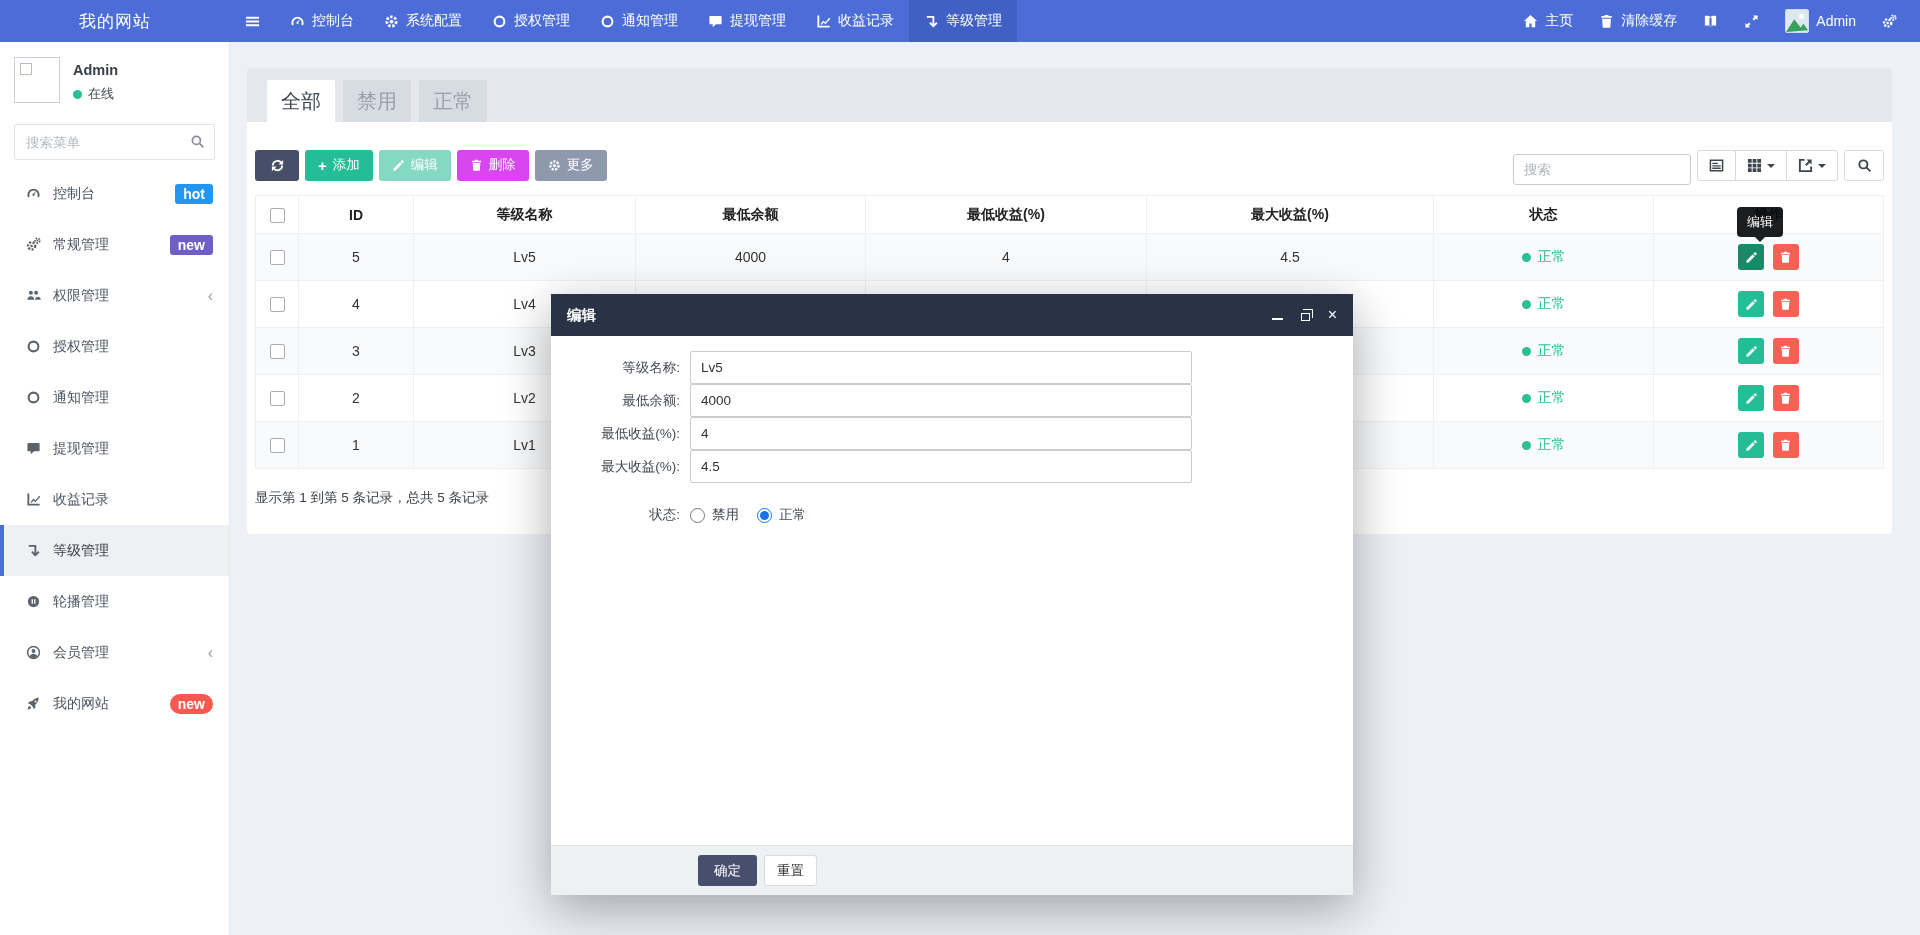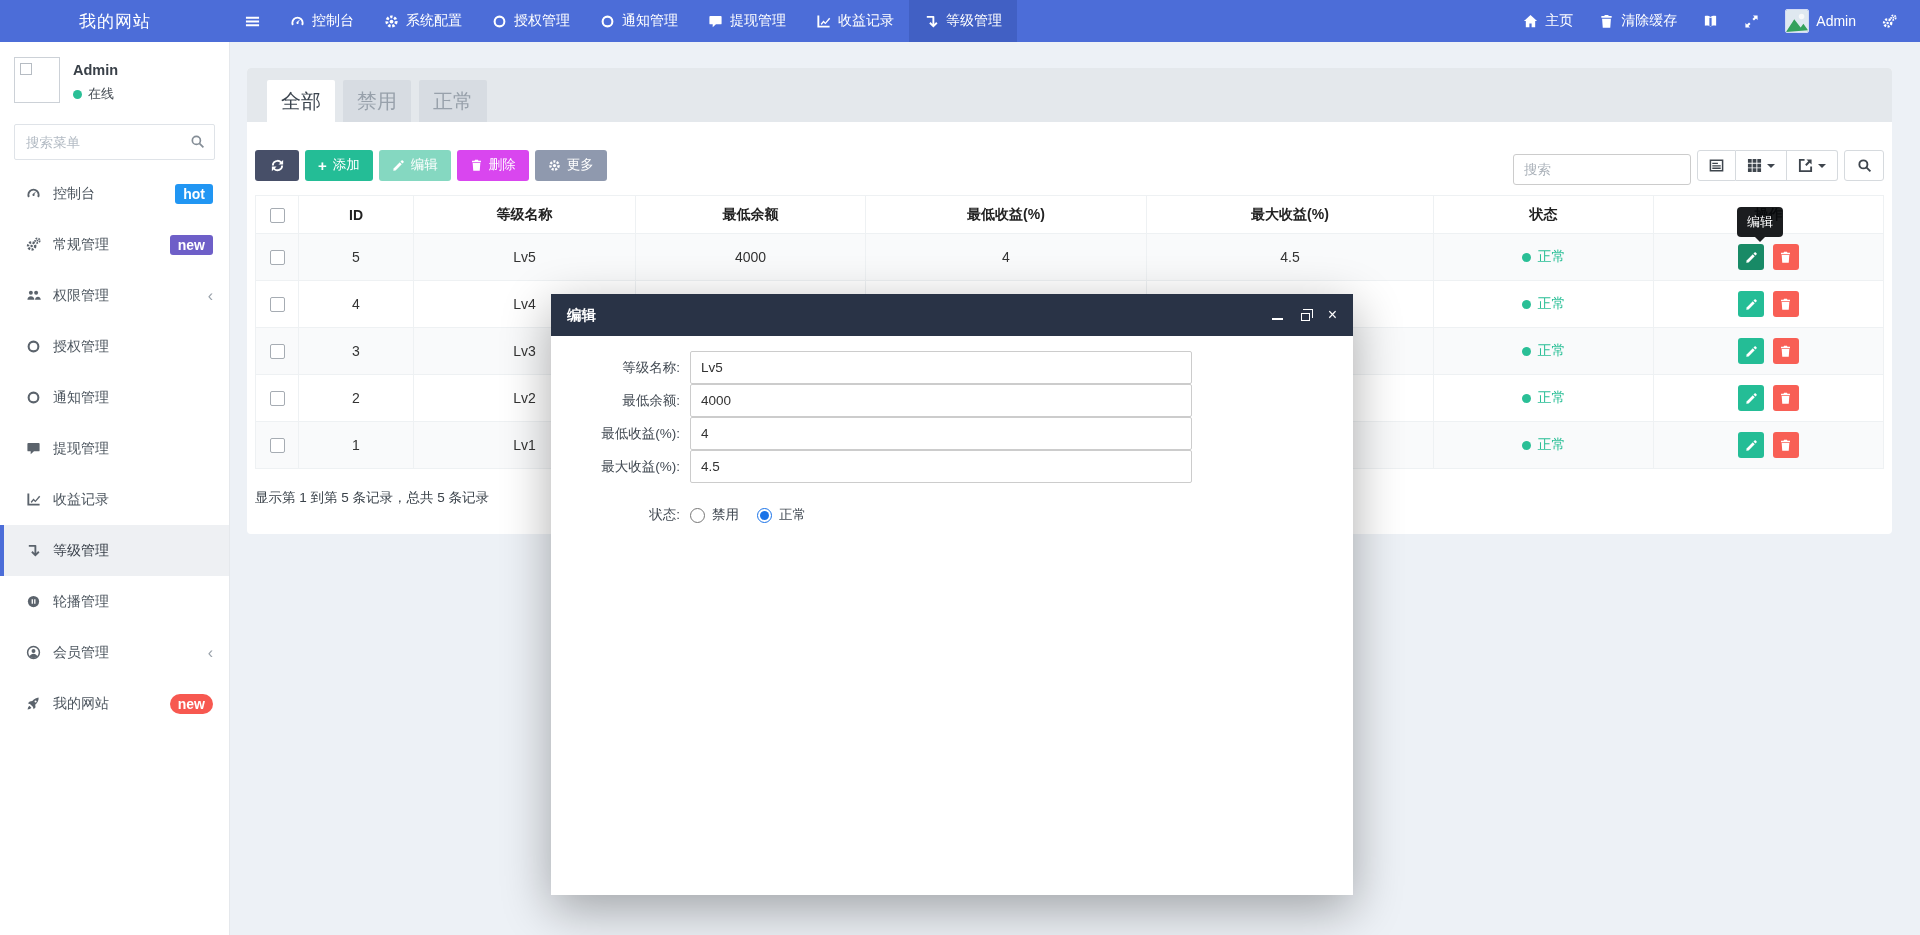--- a/index.html
+++ b/index.html
@@ -671,13 +671,17 @@
       <label class="radio-lab">
         <input type="radio" name="status" style="">
         <span>禁用</span>
       </label>
       <label class="radio-lab">
         <input type="radio" name="status" checked="" style="">
         <span>正常</span>
       </label>
     </div>
   </div>
+  <div class="modal-footer">
+    <button class="btn-ok">确定</button>
+    <button class="btn-reset">重置</button>
+  </div>
 </div>
 
 </body></html>

